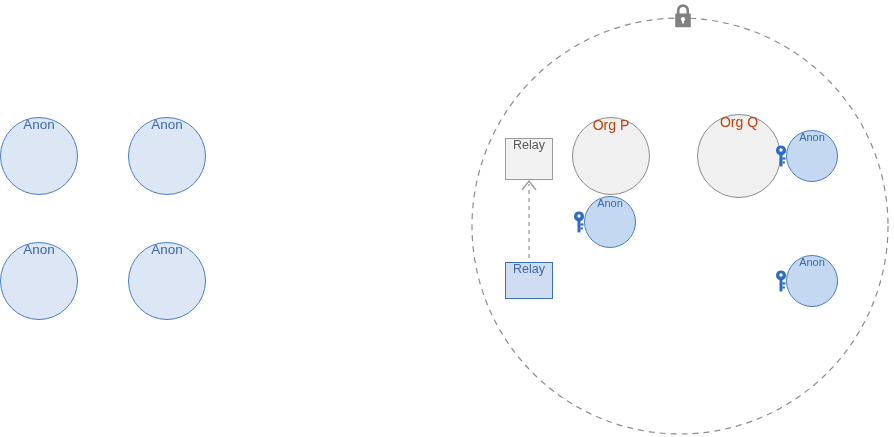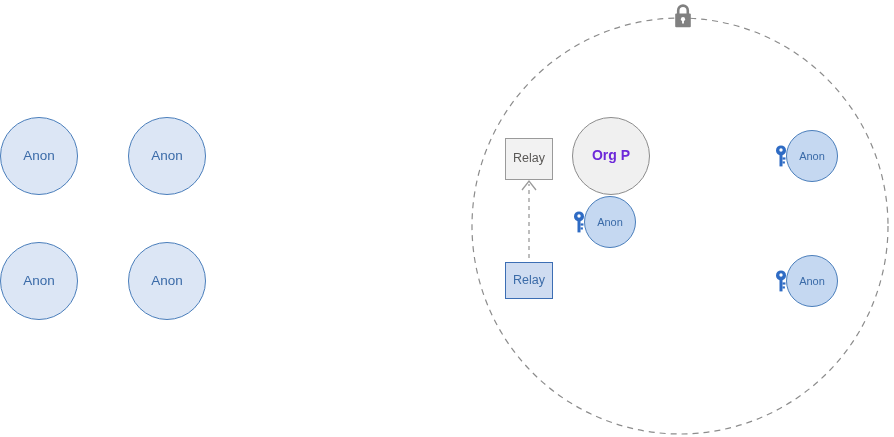--- a/index.html
+++ b/index.html
@@ -12,21 +12,20 @@
     width: 894px;
     height: 437px;
     background: #ffffff;
     overflow: hidden;
     font-family: "Liberation Sans", sans-serif;
   }
   .node {
     position: absolute;
     box-sizing: border-box;
     display: flex;
-    align-items: center;
     justify-content: center;
     text-align: center;
     line-height: 1.1;
   }
   .circle { border-radius: 50%; }
 
   
   .anon-outer {
     background: #dce6f5;
     border: 1.4px solid #4a7ebb;
@@ -36,23 +35,22 @@
   .anon-inner {
     background: #c5d8f1;
     border: 1.4px solid #4a7ebb;
     color: #3b6ba8;
     font-size: 11px;
   }
   
   .org {
     background: #f0f0f0;
     border: 1.3px solid #8c8c8c;
-    color: #6d28d9;
+    color: #c2410c;
     font-size: 14px;
-    font-weight: bold;
   }
   
   .relay-grey {
     background: #f2f2f2;
     border: 1.3px solid #9a9a9a;
     color: #5a5856;
     font-size: 12.5px;
   }
   .relay-blue {
     background: #cfdcf1;
@@ -109,20 +107,23 @@
   <div class="node relay-grey" style="left:505px; top:138px; width:48px; height:42px;">
     <span>Relay</span>
   </div>
   <div class="node relay-blue" style="left:505px; top:262px; width:48px; height:37px;">
     <span>Relay</span>
   </div>
 
   <div class="node circle org" style="left:572px; top:117px; width:78px; height:78px;">
     <span>Org P</span>
   </div>
+  <div class="node circle org" style="left:697px; top:114px; width:84px; height:84px;">
+    <span>Org Q</span>
+  </div>
 
   <div class="key-icon" style="left:573px; top:211px; width:12px; height:22px;">
     <svg width="12" height="22" viewBox="0 0 12 22" xmlns="http://www.w3.org/2000/svg">
       <circle cx="6" cy="5.4" r="5" fill="#2e6bc4"></circle>
       <circle cx="6" cy="5.0" r="1.7" fill="#ffffff"></circle>
       <rect x="4.5" y="9" width="3" height="12.4" fill="#2e6bc4"></rect>
       <rect x="7.5" y="12.4" width="3" height="2.2" fill="#2e6bc4"></rect>
       <rect x="7.5" y="16.4" width="2.4" height="2.1" fill="#2e6bc4"></rect>
     </svg>
   </div>

